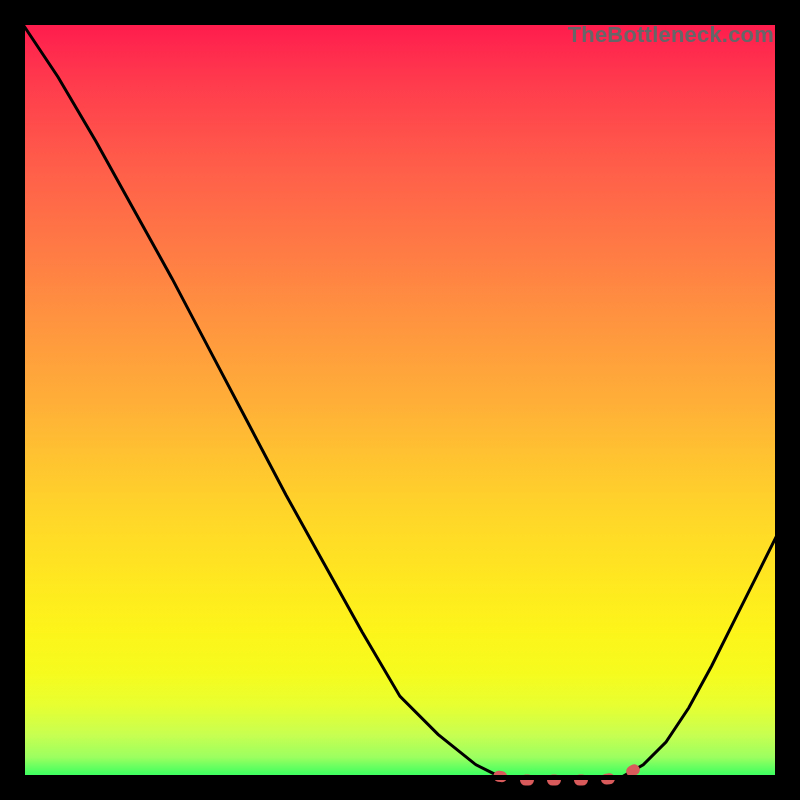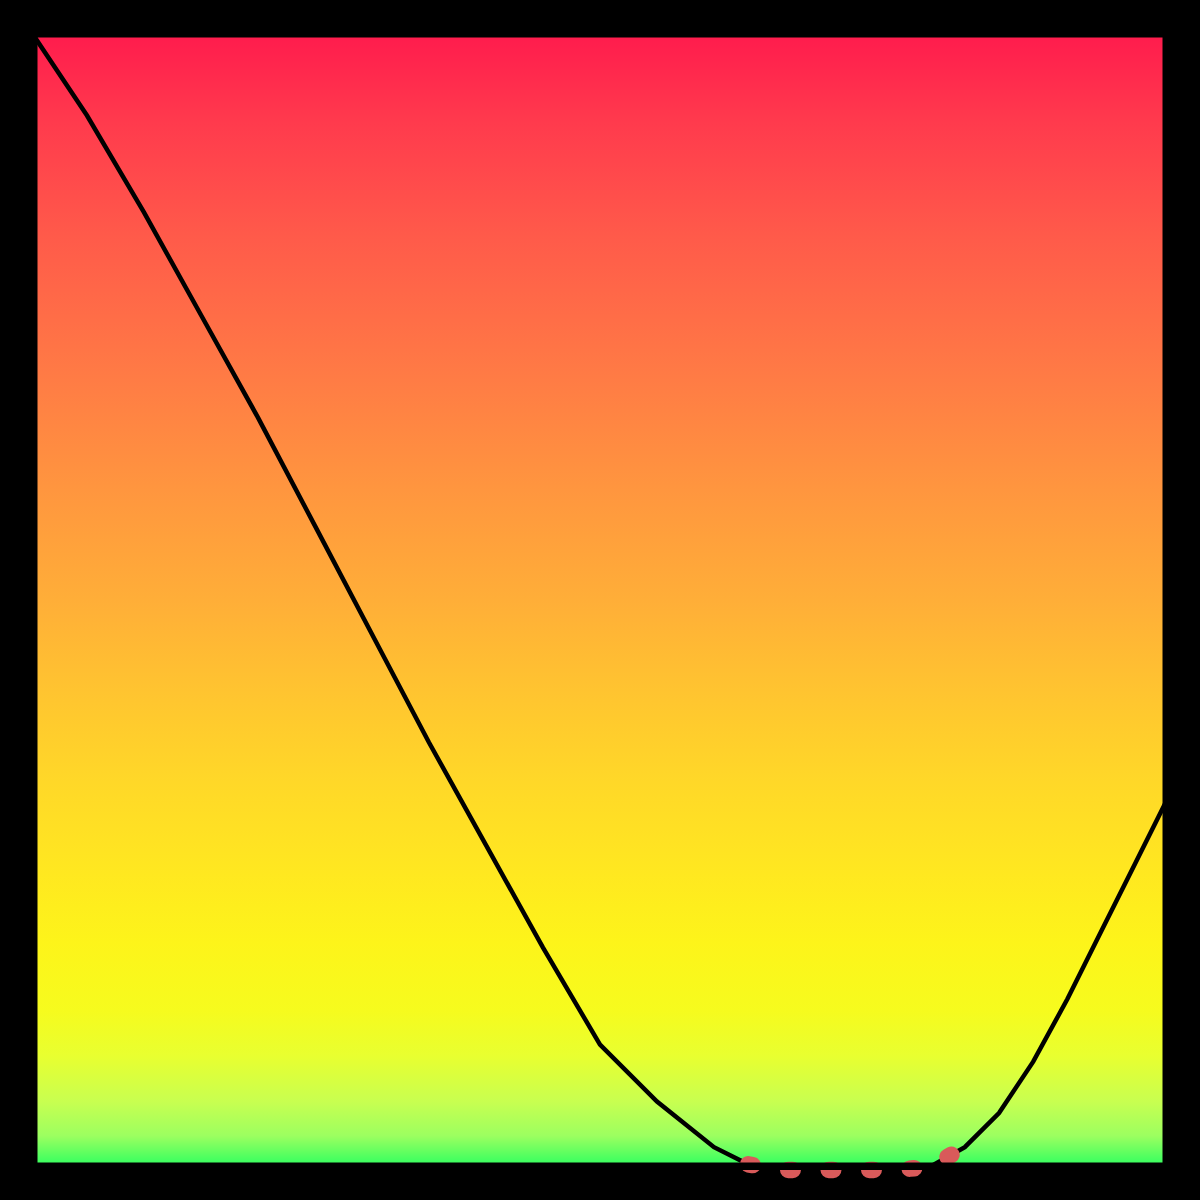--- a/index.html
+++ b/index.html
@@ -101,13 +101,14 @@
     <div class="gradient-bg"></div>
 
     <svg class="curve" viewBox="0 0 760 760">
       <path class="main-line" d="M0.0 0.0 L38.0 57.0 L76.0 121.6 L114.0 190.0 L152.0 258.4 L190.0 330.6 L228.0 402.8 L266.0 475.0 L304.0 543.4 L342.0 611.8 L380.0 676.4 L418.0 714.4 L456.0 744.8 L478.8 756.2 L501.6 760.0 L516.8 760.0 L532.0 760.0 L554.8 760.0 L577.6 760.0 L600.4 757.7 L623.2 744.8 L646.0 722.0 L668.8 687.8 L691.6 646.0 L714.4 600.4 L737.2 554.8 L760.0 509.2"></path>
       <path class="dash-line" d="M478.8 756.2 L501.6 760.0 L516.8 760.0 L532.0 760.0 L554.8 760.0 L577.6 760.0 L600.4 757.7 L623.2 744.8"></path>
     </svg>
 
     <div class="black-border"></div>
   </div>
 
+  <div class="watermark">TheBottleneck.com</div>
 </div>
 
 </body></html>

